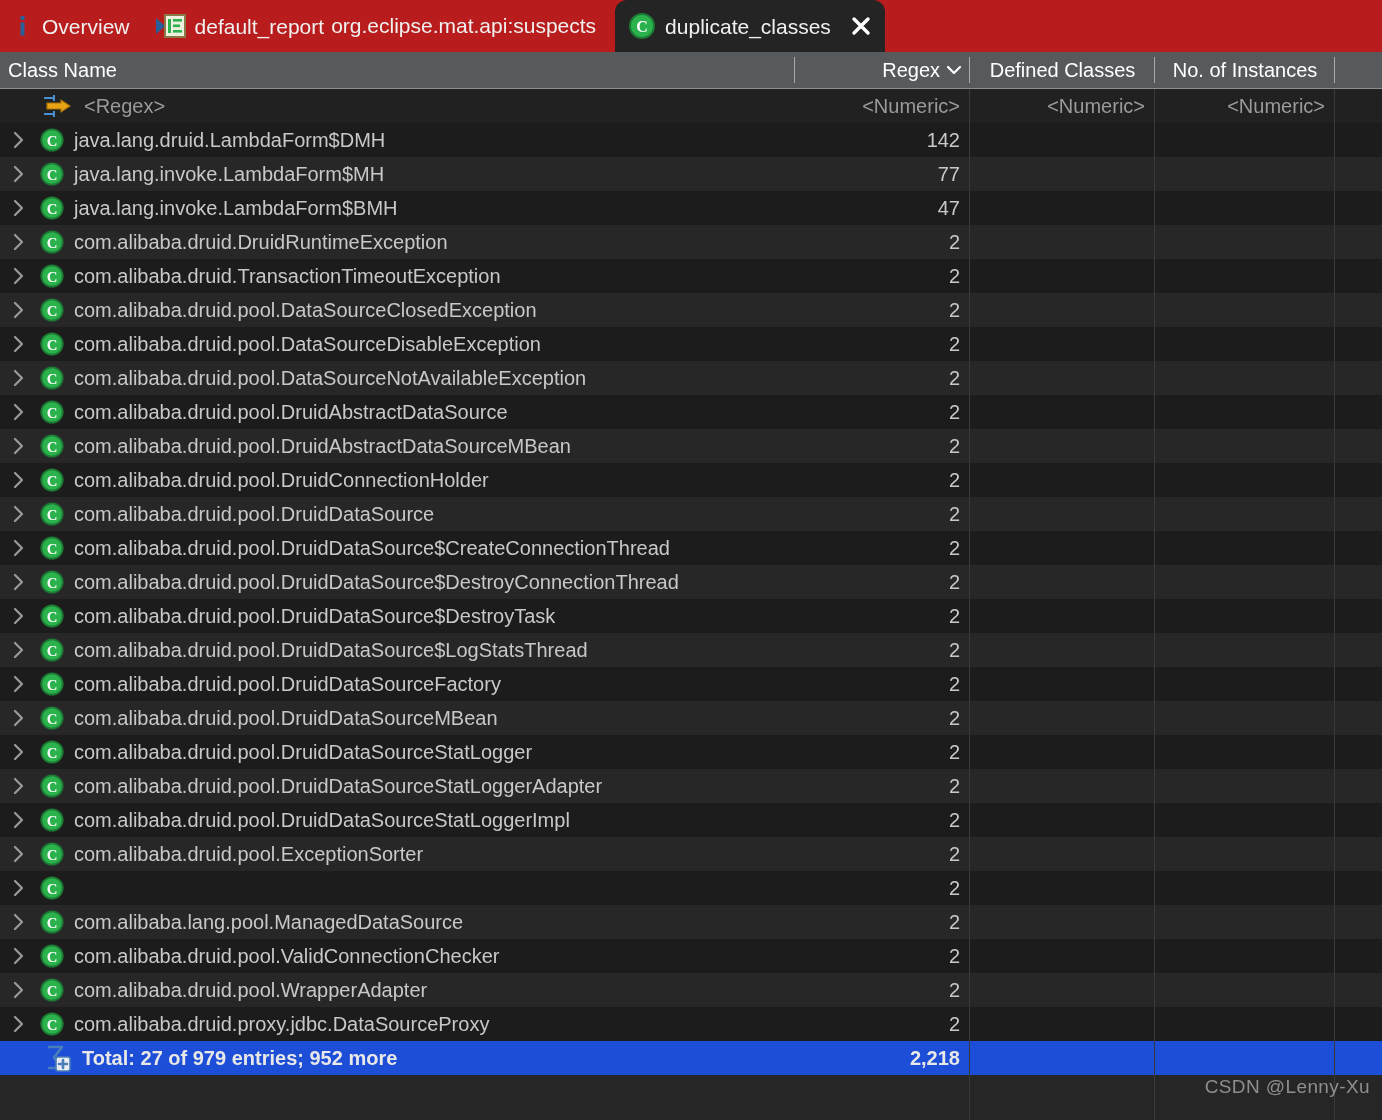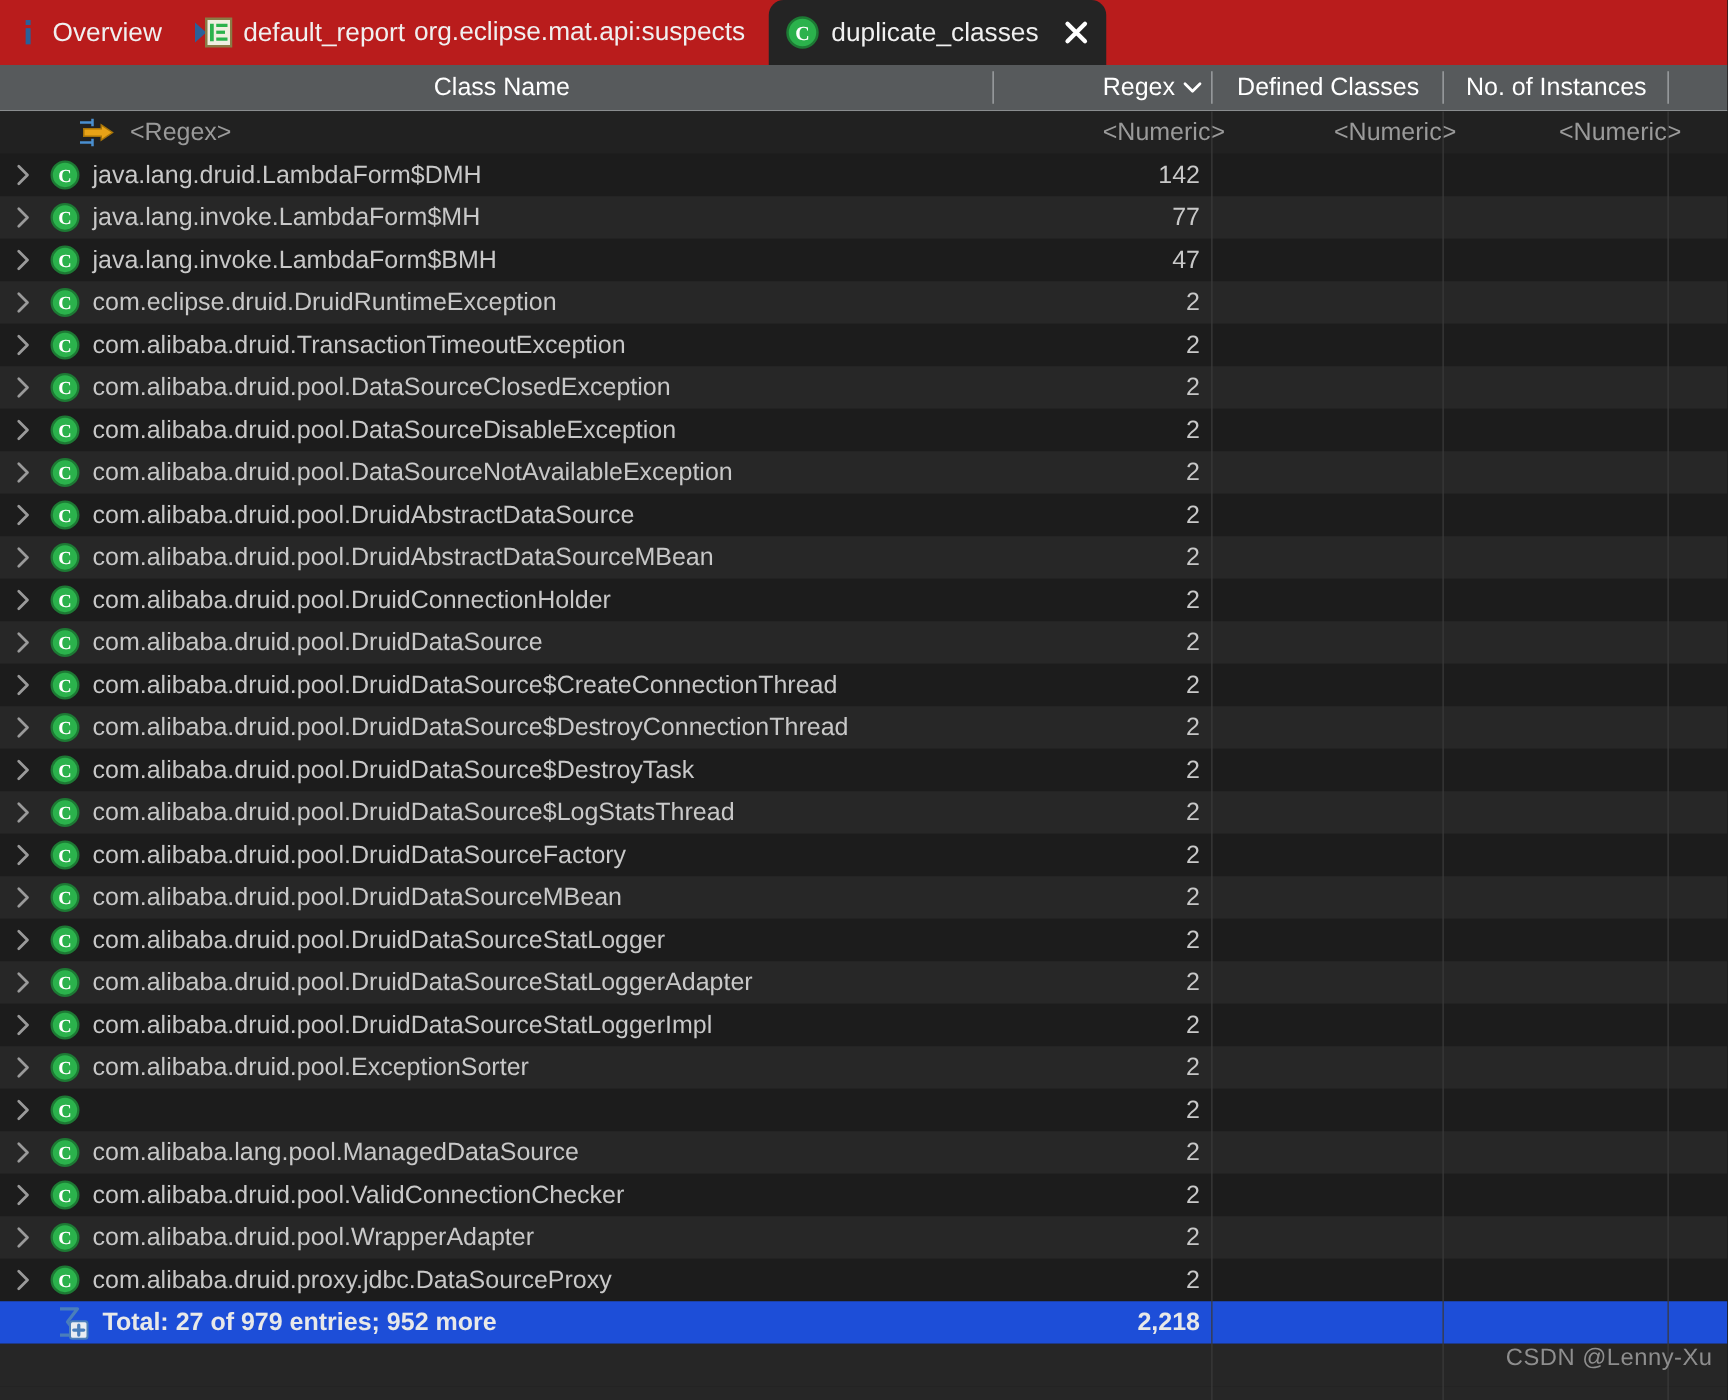--- a/index.html
+++ b/index.html
@@ -77,21 +77,21 @@
     box-sizing: border-box;
     position: relative;
   }
   .ch-sep {
     position: absolute;
     top: 5px;
     bottom: 5px;
     width: 1px;
     background: #a9acae;
   }
-  .ch-name   { width: 795px; padding-left: 8px; justify-content: center; }
+  .ch-name   { width: 795px; padding-left: 8px; }
   .ch-count  { width: 175px; justify-content: flex-end; padding-right: 8px; gap: 6px; }
   .ch-def    { width: 185px; justify-content: center; }
   .ch-inst   { width: 180px; justify-content: center; }
   .ch-tail   { flex: 1; }
 
   
   #grid {
     background: #1e1e1e;
     position: relative;
     height: 1032px;
@@ -139,21 +139,21 @@
     width: 38px;
     display: flex;
     align-items: center;
     justify-content: center;
     flex: 0 0 auto;
   }
   .cls-ico { width: 28px; flex: 0 0 auto; display: flex; justify-content: center; }
   .row-label { margin-left: 8px; }
 
   
-  .row.filter { background: #212121; color: #9a9a9a; padding-left: 20px; }
+  .row.filter { background: #212121; color: #9a9a9a; }
   .row.filter .c-count,
   .row.filter .c-def,
   .row.filter .c-inst { color: #9a9a9a; text-align: right; padding-right: 10px; }
   .row.filter .c-def, .row.filter .c-inst { text-align: right; }
   .filter-ico { width: 38px; margin-left: 38px; display: flex; justify-content: center; flex: 0 0 auto;}
 
   
   .row.total {
     background: #1d4ed8;
     color: #e8e8e8;
@@ -342,21 +342,21 @@
               <path d="M3 2 L10 9 L3 16" fill="none" stroke="#9a9a9a" stroke-width="2.2" stroke-linecap="round" stroke-linejoin="round"></path>
             </svg>
           </span>
           <span class="cls-ico">
             <svg width="26" height="26" viewBox="0 0 28 28">
               <circle cx="14" cy="14" r="11.5" fill="#2bb24c"></circle>
               <circle cx="14" cy="14" r="11.5" fill="none" stroke="#1d7a34" stroke-width="2"></circle>
               <text x="14" y="20" font-family="Liberation Serif, serif" font-size="16" font-weight="bold" fill="#ffffff" text-anchor="middle">C</text>
             </svg>
           </span>
-          <span class="row-label">com.eclipse.druid.DruidRuntimeException</span>
+          <span class="row-label">com.alibaba.druid.DruidRuntimeException</span>
         </div>
         <div class="c-count">2</div>
         <div class="c-def"></div>
         <div class="c-inst"></div>
         <div class="c-tail"></div>
       </div>
       <div class="row even">
         <div class="c-name">
           <span class="twisty">
             <svg width="14" height="18" viewBox="0 0 14 18">

